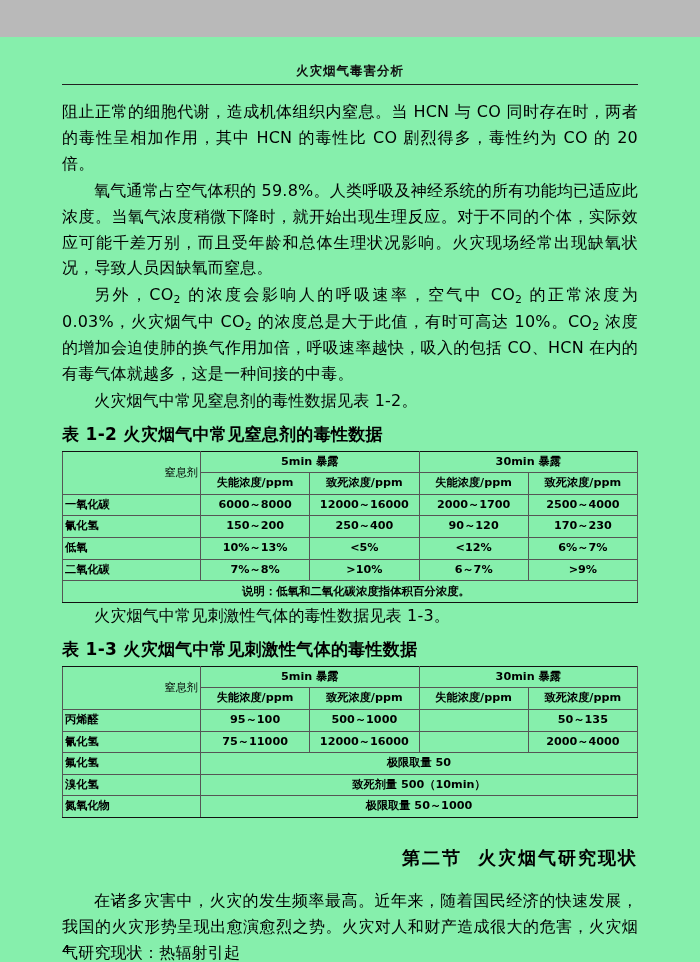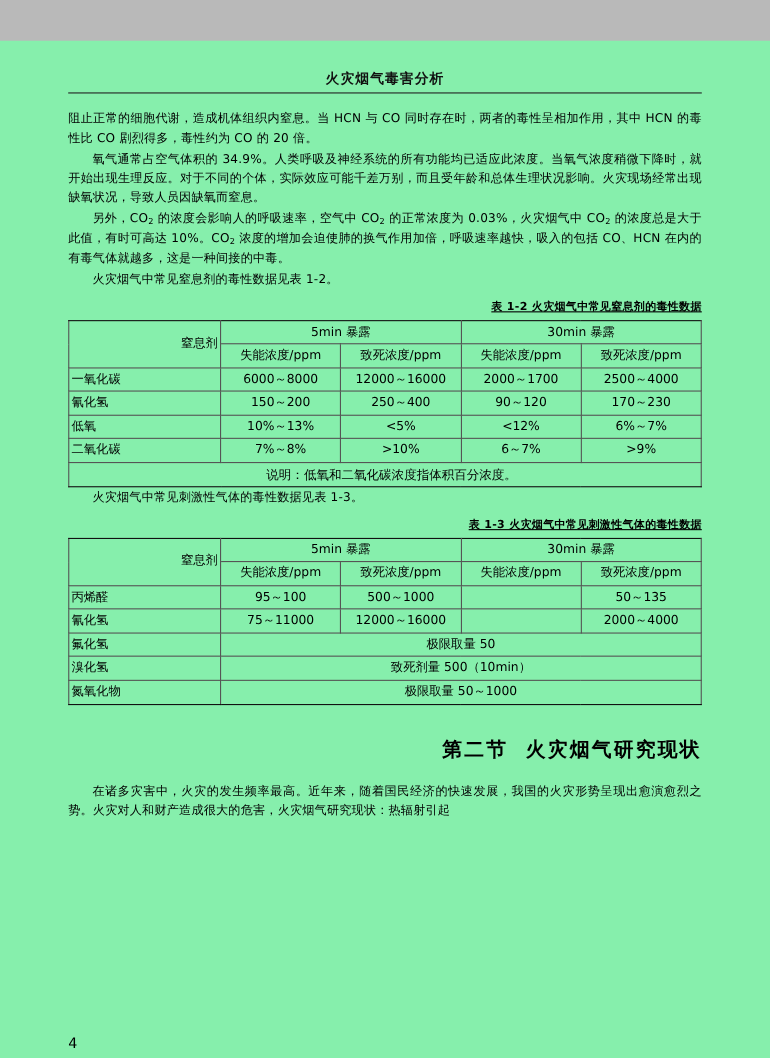--- a/index.html
+++ b/index.html
@@ -35,53 +35,52 @@
     letter-spacing: 1px;
     color: #111;
     padding-bottom: 4px;
   }
   .runhead-rule {
     border-bottom: 1.4px solid #222;
     margin-bottom: 14px;
   }
   
   p.bodytext {
-    font-size: 11px;
+    font-size: 16px;
     line-height: 1.62;
     color: #000;
     margin: 0 0 1px 0;
     text-align: justify;
     text-justify: inter-ideograph;
     letter-spacing: 0.2px;
   }
   p.indent { text-indent: 2em; }
   sub { font-size: 0.68em; vertical-align: -0.25em; }
 
   
   .tbl-caption {
-    text-align: right;
-    font-size: 10px;
+    text-align: left;
+    font-size: 17px;
     font-weight: bold;
     color: #000;
     margin: 9px 0 5px 0;
     letter-spacing: 0.3px;
-    text-decoration: underline;
   }
   table.dt {
     width: 100%;
     border-collapse: collapse;
     font-size: 11.2px;
     color: #000;
     table-layout: fixed;
   }
   table.dt td, table.dt th {
     border: 0.8px solid #555;
     padding: 3px 2px;
     text-align: center;
-    font-weight: normal;
+    font-weight: bold;
     line-height: 1.3;
   }
   table.dt .outer-top { border-top: 1.6px solid #111; }
   table.dt .outer-bot { border-bottom: 1.6px solid #111; }
   table.dt td.left {
     text-align: left;
   }
   table.dt td.head-label {
     font-weight: normal;
     text-align: right;
@@ -119,21 +118,21 @@
 </head>
 <body>
 
 <div class="page">
   <div class="page-inner">
 
     <div class="runhead">火灾烟气毒害分析</div>
     <div class="runhead-rule"></div>
 
     <p class="bodytext">阻止正常的细胞代谢，造成机体组织内窒息。当 HCN 与 CO 同时存在时，两者的毒性呈相加作用，其中 HCN 的毒性比 CO 剧烈得多，毒性约为 CO 的 20 倍。</p>
-    <p class="bodytext indent">氧气通常占空气体积的 34.9%。人类呼吸及神经系统的所有功能均已适应此浓度。当氧气浓度稍微下降时，就开始出现生理反应。对于不同的个体，实际效应可能千差万别，而且受年龄和总体生理状况影响。火灾现场经常出现缺氧状况，导致人员因缺氧而窒息。</p>
+    <p class="bodytext indent">氧气通常占空气体积的 59.8%。人类呼吸及神经系统的所有功能均已适应此浓度。当氧气浓度稍微下降时，就开始出现生理反应。对于不同的个体，实际效应可能千差万别，而且受年龄和总体生理状况影响。火灾现场经常出现缺氧状况，导致人员因缺氧而窒息。</p>
     <p class="bodytext indent">另外，CO<sub>2</sub> 的浓度会影响人的呼吸速率，空气中 CO<sub>2</sub> 的正常浓度为 0.03%，火灾烟气中 CO<sub>2</sub> 的浓度总是大于此值，有时可高达 10%。CO<sub>2</sub> 浓度的增加会迫使肺的换气作用加倍，呼吸速率越快，吸入的包括 CO、HCN 在内的有毒气体就越多，这是一种间接的中毒。</p>
     <p class="bodytext indent">火灾烟气中常见窒息剂的毒性数据见表 1-2。</p>
 
     <div class="tbl-caption">表 1-2   火灾烟气中常见窒息剂的毒性数据</div>
 
     <table class="dt">
       <colgroup>
         <col style="width:24%">
           <col style="width:19%">
           <col style="width:19%">

